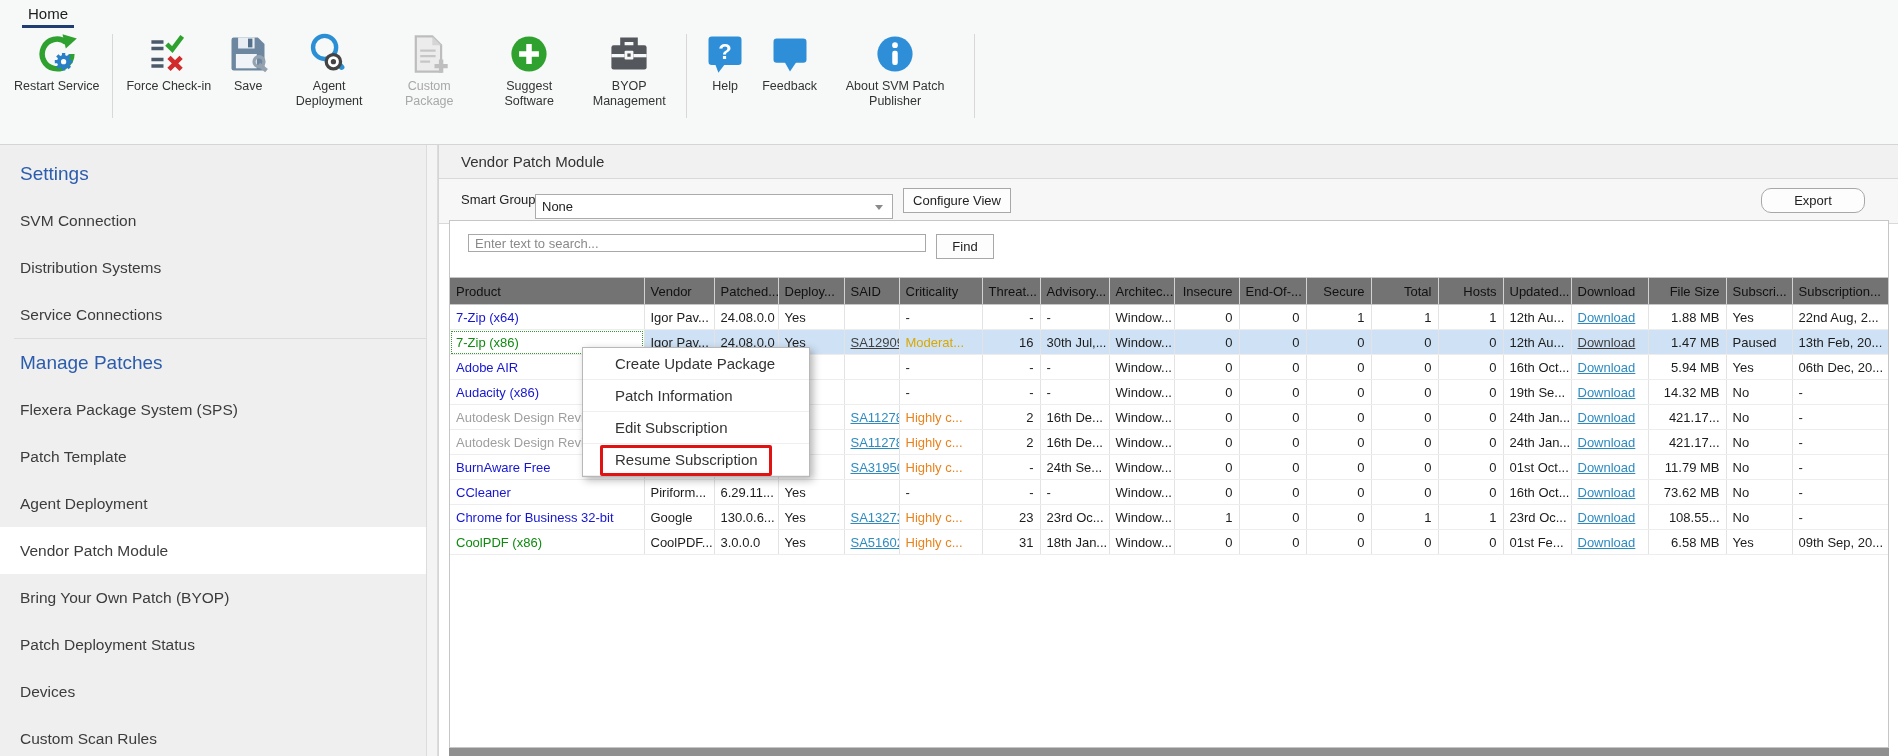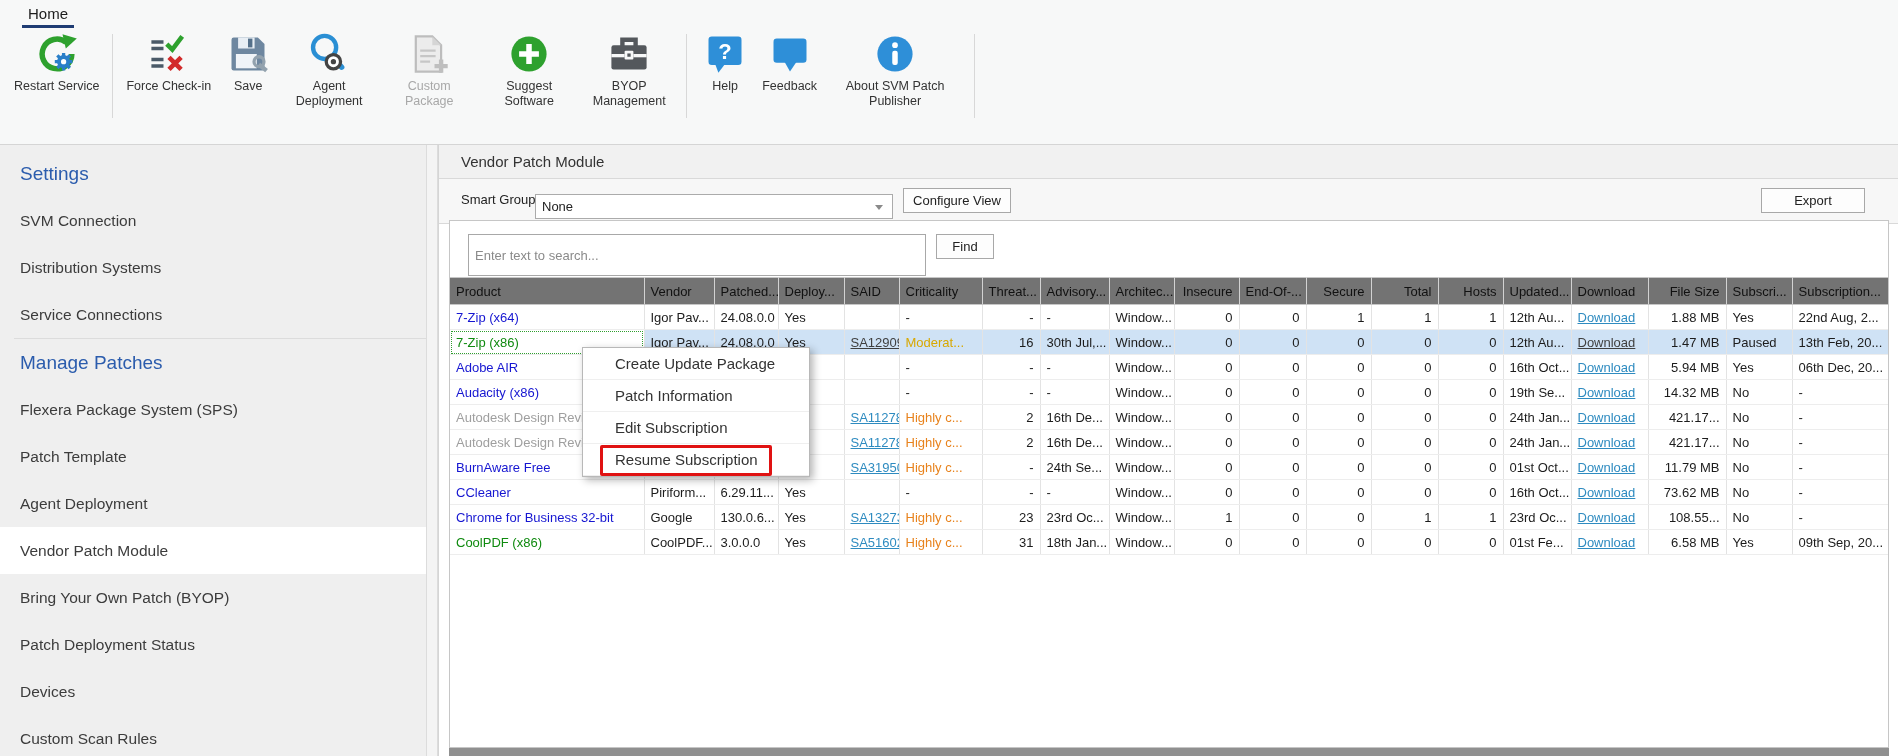--- a/index.html
+++ b/index.html
@@ -41,24 +41,24 @@
   .panel-toolbar{height:44px;background:#f7f7f7;border-bottom:1px solid #d9d9d9;position:relative;}
   .sg-label{position:absolute;left:22px;top:13px;font-size:13px;color:#222;}
   .sg-select{position:absolute;left:96px;top:15px;width:358px;height:25px;background:#fff;
     border:1px solid #ababab;box-sizing:border-box;font-size:13px;color:#222;
     display:flex;align-items:center;padding-left:6px;cursor:pointer;}
   .dd-arrow{position:absolute;right:9px;top:10px;width:0;height:0;
     border-left:4px solid transparent;border-right:4px solid transparent;border-top:5px solid #8a8a8a;}
   .btn{background:#fdfdfd;border:1px solid #a8a8a8;font-size:13px;color:#222;
     font-family:inherit;cursor:pointer;box-sizing:border-box;}
   .btn.configure{position:absolute;left:464px;top:9px;width:108px;height:25px;}
-  .btn.export{position:absolute;right:33px;top:9px;width:104px;height:25px;}
+  .btn.export{position:absolute;right:33px;top:9px;width:104px;height:25px;border-radius:10px;}
   .table-box{position:absolute;left:10px;top:75px;width:1440px;bottom:8px;
     border:1px solid #c6c6c6;box-sizing:border-box;background:#fff;overflow:hidden;}
-  .search{position:absolute;left:18px;top:13px;width:458px;height:42px;
+  .search{position:absolute;left:18px;top:13px;width:458px;height:18px;
     border:1px solid #a8a8a8;box-sizing:border-box;padding:0 6px;font-size:13px;
     font-family:inherit;color:#0c4a6e;}
   .search::placeholder{color:#8a8a8a;}
   .btn.find{position:absolute;left:486px;top:13px;width:58px;height:25px;}
   table.grid{position:absolute;left:0;top:56px;border-collapse:collapse;
     table-layout:fixed;width:1438px;border-top:1px solid #c6c6c6;}
   th{font-weight:400;font-size:13px;text-align:left;padding:0 6px;height:27px;
     border-right:1px solid #d2d2d2;border-bottom:1px solid #c6c6c6;color:#111;
     white-space:nowrap;overflow:hidden;box-sizing:border-box;background:#737373;cursor:pointer;}
   td{font-size:13px;padding:0 6px;height:25px;border-right:1px solid #e3e3e3;

